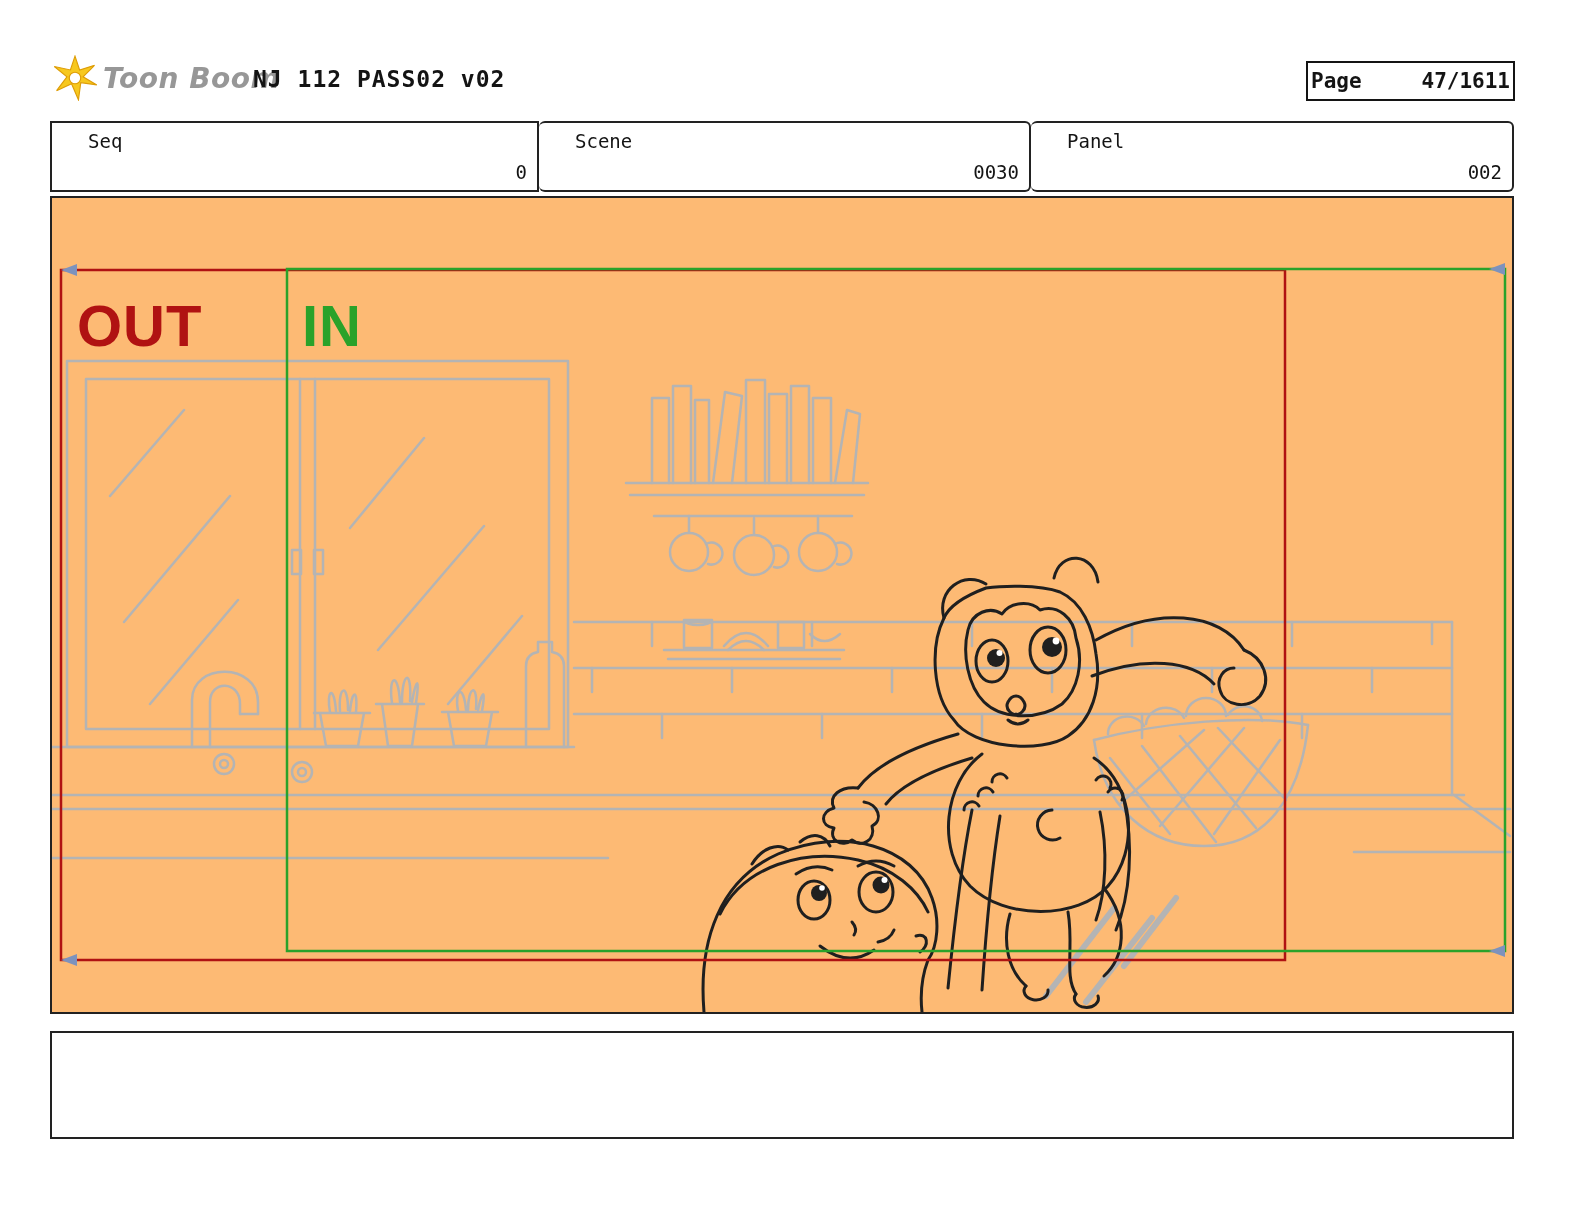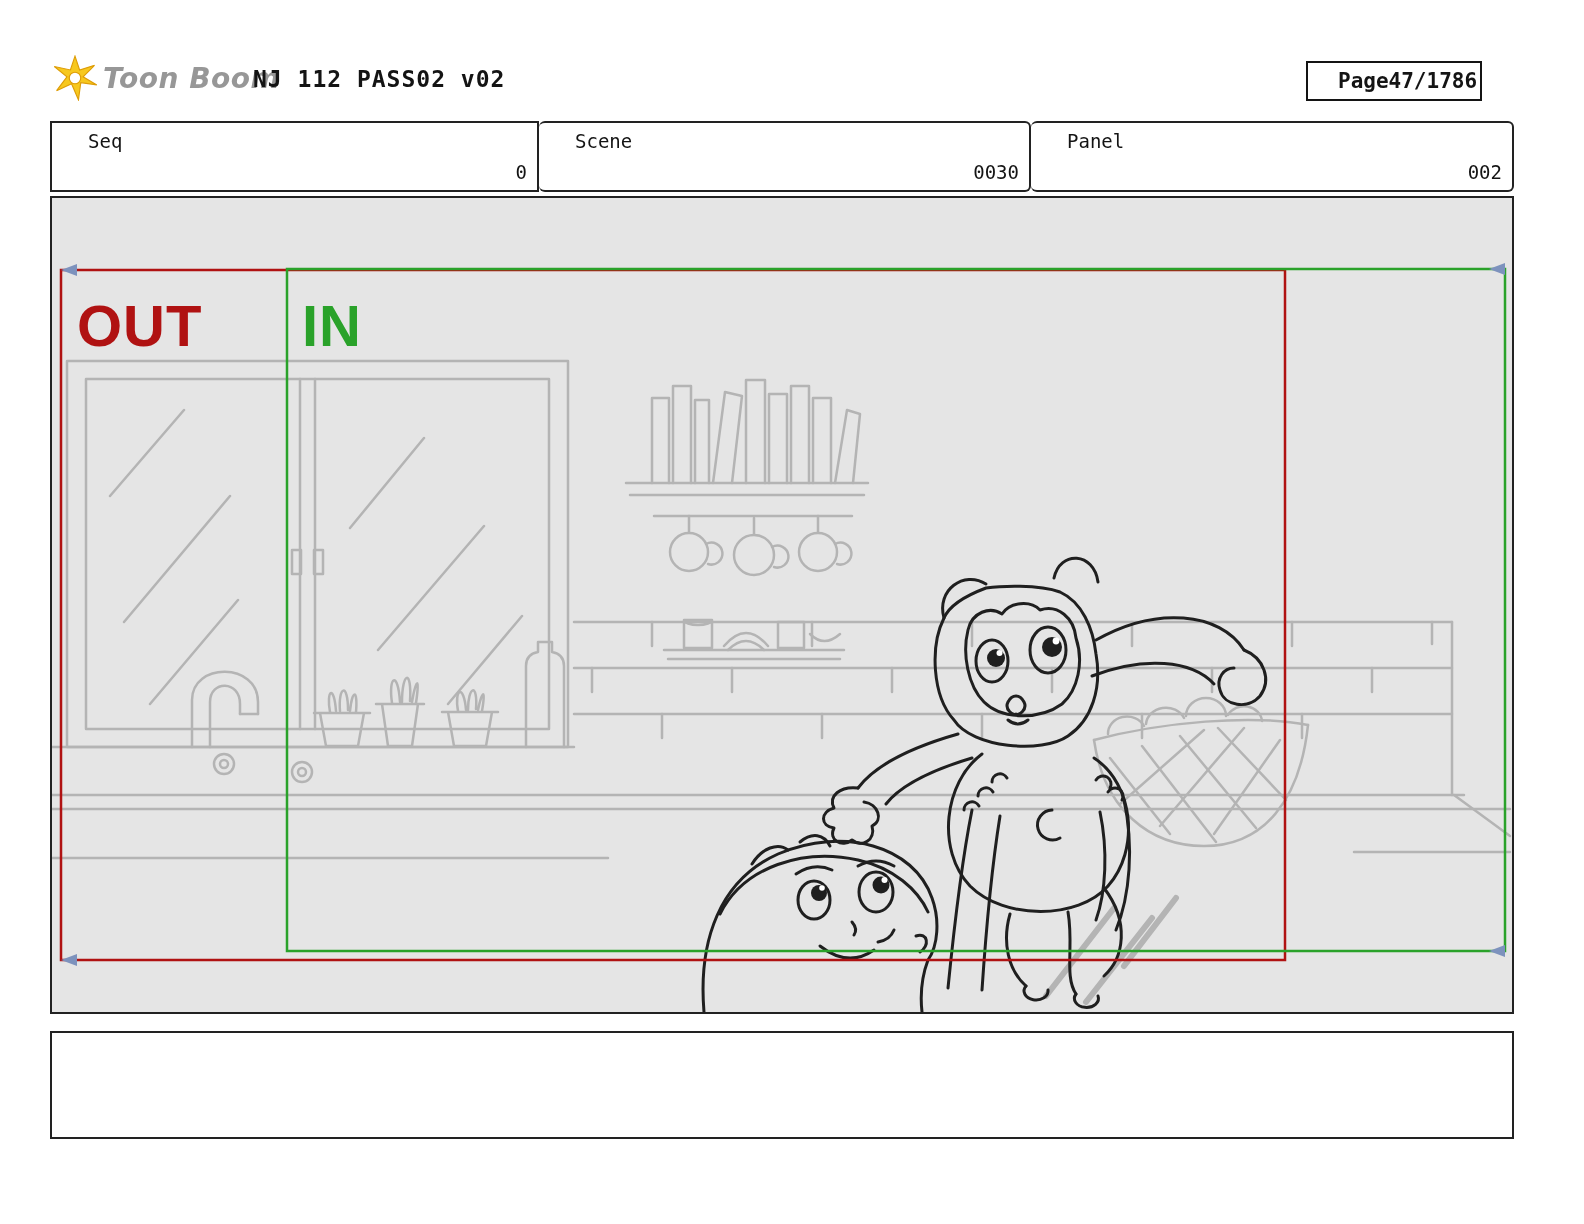--- a/index.html
+++ b/index.html
@@ -5,35 +5,35 @@
   html,body{margin:0;padding:0;background:#ffffff;}
   .page{position:relative;width:1584px;height:1224px;background:#ffffff;overflow:hidden;
         font-family:"DejaVu Sans Mono",monospace;color:#141414;}
 
   
   .logo{position:absolute;left:52px;top:55px;display:flex;align-items:center;gap:5px;}
   .logo svg{width:46px;height:46px;}
   .logo-text{font-family:"DejaVu Sans",sans-serif;font-style:italic;font-weight:bold;
              font-size:28px;color:#979797;letter-spacing:.5px;}
   .doc-title{position:absolute;left:253px;top:66px;font-size:23px;font-weight:bold;letter-spacing:1px;}
-  .page-box{position:absolute;left:1306px;top:61px;width:176px;height:40px;border:2px solid #141414;
+  .page-box{position:absolute;left:1306px;top:61px;width:209px;height:40px;border:2px solid #141414;
             box-sizing:border-box;display:flex;align-items:center;justify-content:space-between;
-            padding:0 30px;font-size:21px;font-weight:bold;}
+            padding:0 3px;font-size:21px;font-weight:bold;}
 
   
   .info-row{position:absolute;left:50px;top:121px;width:1464px;height:71px;display:flex;}
   .info-cell{position:relative;border:2px solid #222;box-sizing:border-box;height:100%;}
   .info-cell + .info-cell{border-left:none;border-radius:6px;}
   .c1{width:489px;} .c2{width:492px;} .c3{width:483px;text-align:center;}
   .info-label{position:absolute;top:7px;left:8px;font-size:19px;margin-left:28px;}
   .info-value{position:absolute;bottom:7px;right:10px;font-size:19px;}
 
   
   .panel-frame{position:absolute;left:50px;top:196px;width:1464px;height:818px;
-               border:2px solid #222;box-sizing:border-box;background:#e5e5e5;}
+               border:2px solid #222;box-sizing:border-box;background:#fdba74;}
   .panel-frame svg{width:100%;height:100%;display:block;}
   .board text{font-family:"Liberation Sans",sans-serif;font-weight:bold;font-size:58px;letter-spacing:1px;}
 
   
   .caption-box{position:absolute;left:50px;top:1031px;width:1464px;height:108px;
                border:2px solid #222;box-sizing:border-box;font-size:18px;padding:8px;}
 </style>
 </head>
 <body>
 
@@ -44,21 +44,21 @@
       <path d="M20 1 L24 13 L37 9 L27 19 L39 26 L25 24 L23 39 L17 25 L4 31 L13 19 L2 10 L16 13 Z" fill="#f7c81e" stroke="#de9d07" stroke-width="1"></path>
       <circle cx="20" cy="20" r="5" fill="#fff" stroke="#de9d07"></circle>
     </svg>
     <span class="logo-text">Toon Boom</span>
   </div>
 
   <div class="doc-title">NJ 112 PASS02 v02</div>
 
   <div class="page-box">
     <span>Page</span>
-    <span>47/1786</span>
+    <span>47/1611</span>
   </div>
 
   <div class="info-row">
     <div class="info-cell c1">
       <span class="info-label">Seq</span>
       <span class="info-value">0</span>
     </div>
     <div class="info-cell c2">
       <span class="info-label">Scene</span>
       <span class="info-value">0030</span>

